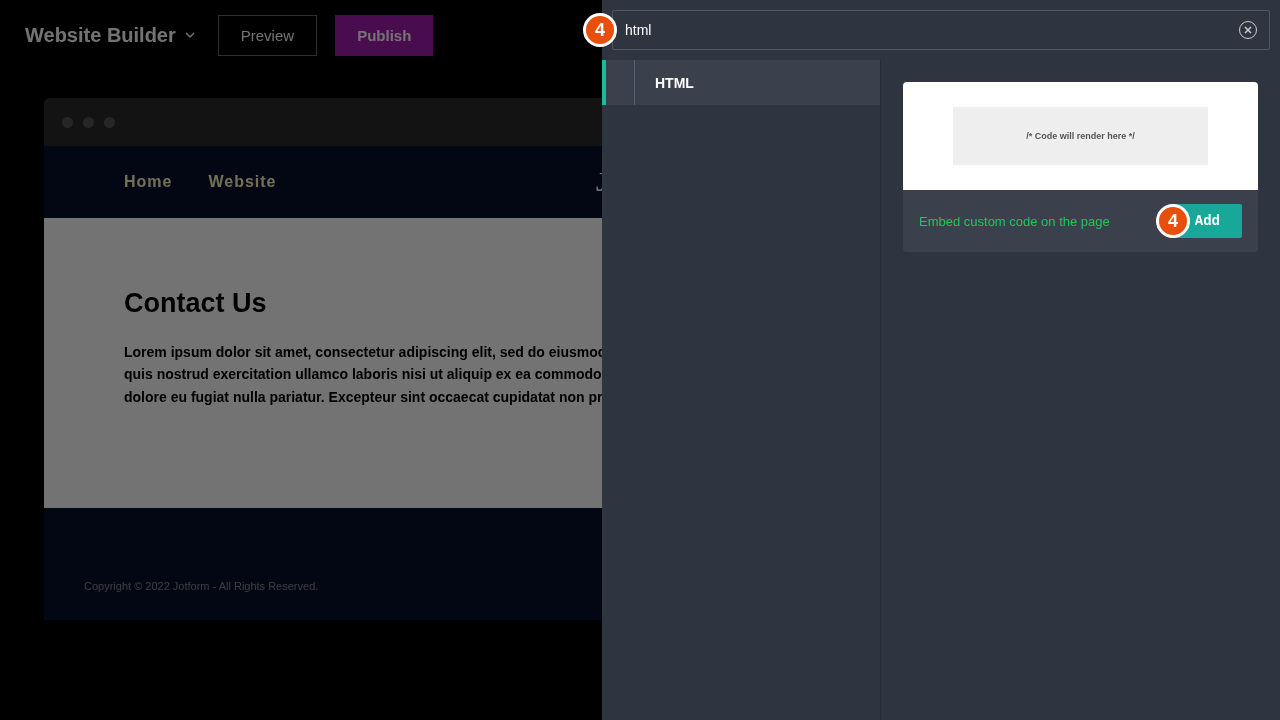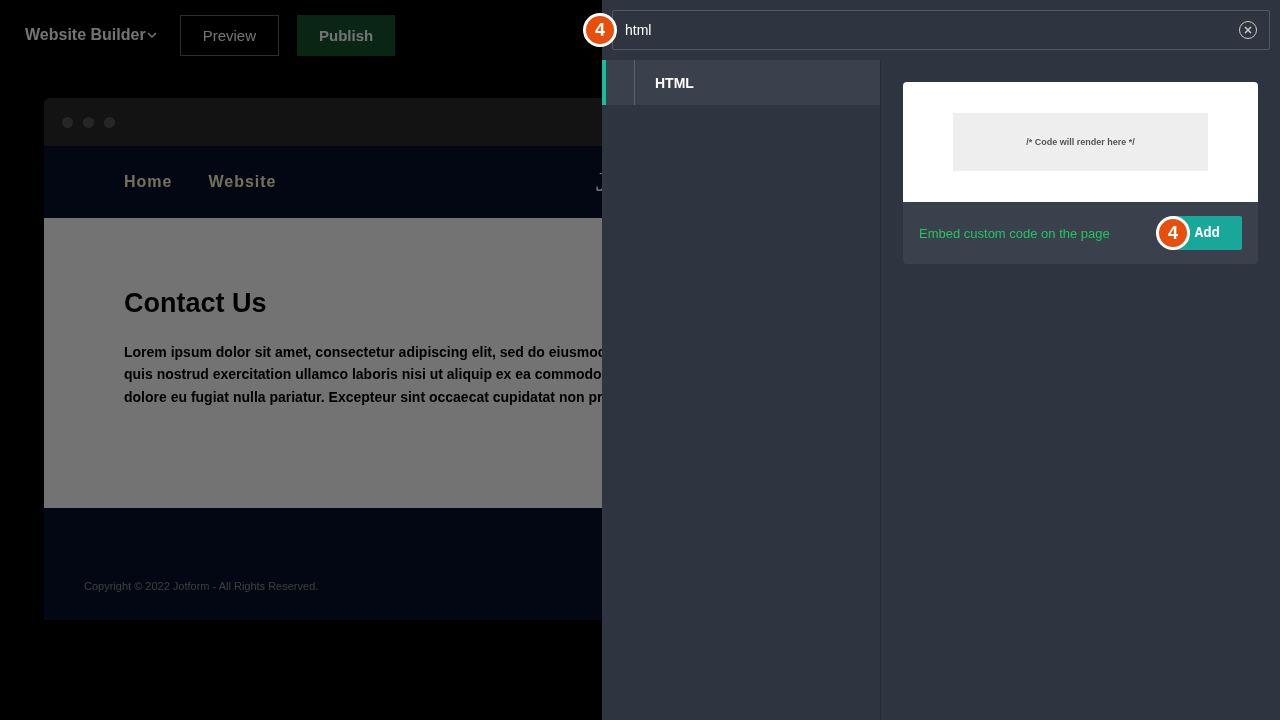--- a/index.html
+++ b/index.html
@@ -1,23 +1,23 @@
 <!DOCTYPE html>
 <html><head>
   <meta charset="utf-8">
   <style>
     * { margin: 0; padding: 0; box-sizing: border-box; }
     body { font-family: -apple-system, BlinkMacSystemFont, "Segoe UI", Arial, sans-serif; background: #000; width: 1280px; height: 720px; overflow: hidden; position: relative; }
 
     .topbar { position: absolute; top: 0; left: 0; right: 0; height: 70px; display: flex; align-items: center; padding: 0 25px; gap: 18px; }
-    .app-title { color: #fff; font-size: 16px; font-weight: 600; display: flex; align-items: center; }
+    .app-title { color: #fff; font-size: 20px; font-weight: 600; display: flex; align-items: center; gap: 8px; }
     .chev { width: 12px; height: 12px; display: inline-flex; align-items: center; justify-content: center; }
     .chev svg { width: 12px; height: 12px; }
     .preview-btn { border: 1px solid #666; background: transparent; color: #fff; font-size: 15px; font-weight: 500; padding: 11px 22px; cursor: pointer; margin-left: 4px; }
-    .publish-btn { border: none; background: #14532d; color: #fff; font-size: 15px; font-weight: 600; padding: 12px 22px; cursor: pointer; }
+    .publish-btn { border: none; background: #a21caf; color: #fff; font-size: 15px; font-weight: 600; padding: 12px 22px; cursor: pointer; }
 
     .canvas { position: absolute; top: 98px; left: 44px; right: 44px; background: #1a1a1a; border-radius: 6px 6px 0 0; overflow: hidden; }
     .browser-chrome { background: #2b2b2b; height: 48px; display: flex; align-items: center; padding: 0 18px; gap: 10px; }
     .dot { width: 11px; height: 11px; border-radius: 50%; background: #555; }
     .site-nav { background: #06112a; height: 72px; display: flex; align-items: center; padding: 0 80px; gap: 36px; position: relative; }
     .site-nav a { color: #fef9c3; text-decoration: none; font-size: 16px; letter-spacing: 1px; font-weight: 600; text-align: right; }
     .site-logo { color: #fff; font-size: 28px; font-weight: 800; position: absolute; left: 50%; transform: translateX(-50%); font-family: Georgia, serif; letter-spacing: -1px; }
     .site-main { background: #fff; padding: 70px 80px 100px; }
     .site-main h2 { font-size: 27px; font-weight: 700; margin-bottom: 22px; color: #000; }
     .site-main p { font-size: 14px; line-height: 1.6; color: #000; font-weight: 600; }
@@ -37,21 +37,21 @@
 
     .panel-body { flex: 1; display: flex; }
     .cat-col { width: 278px; background: #2e3440; }
     .cat-header { padding: 19px 22px; font-size: 15px; font-weight: 600; color: #fff; background: #353b47; }
     .cat-item { display: flex; align-items: center; height: 45px; border-left: 4px solid #1abc9c; background: #3a414d; }
     .cat-item-inner { margin-left: 28px; border-left: 1px solid #5a6170; height: 100%; display: flex; align-items: center; padding-left: 20px; color: #fff; font-size: 14px; font-weight: 700; flex: 1; }
 
     .content-col { flex: 1; padding: 22px; background: #2e3440; border-left: 1px solid #262b35; }
     .content-head { font-size: 13px; font-weight: 800; letter-spacing: 0.5px; color: #fff; margin-bottom: 22px; }
     .card { background: #3a414d; border-radius: 4px; overflow: hidden; }
-    .card-prev { background: #fff; height: 120px; display: flex; align-items: center; justify-content: center; }
+    .card-prev { background: #fff; height: 108px; display: flex; align-items: center; justify-content: center; }
     .card-prev-inner { background: #eee; width: 72%; height: 58px; display: flex; align-items: center; justify-content: center; color: #555; font-size: 9px; font-weight: 600; }
     .card-foot { display: flex; align-items: center; justify-content: space-between; padding: 14px 16px; position: relative; }
     .card-desc { color: #22c55e; font-size: 13px; text-align: right; }
     .add-btn { background: #17a89a; color: #fff; border: none; font-size: 14px; font-weight: 700; padding: 9px 22px; border-radius: 2px; cursor: pointer; font-family: Liberation Mono, monospace; }
     .badge4b { position: absolute; right: 68px; top: 50%; transform: translateY(-50%); width: 34px; height: 34px; border-radius: 50%; background: #e84f0c; border: 3px solid #fff; display: flex; align-items: center; justify-content: center; color: #fff; font-weight: 800; font-size: 18px; }
   </style>
 </head>
 <body>
 
 <div class="topbar">

